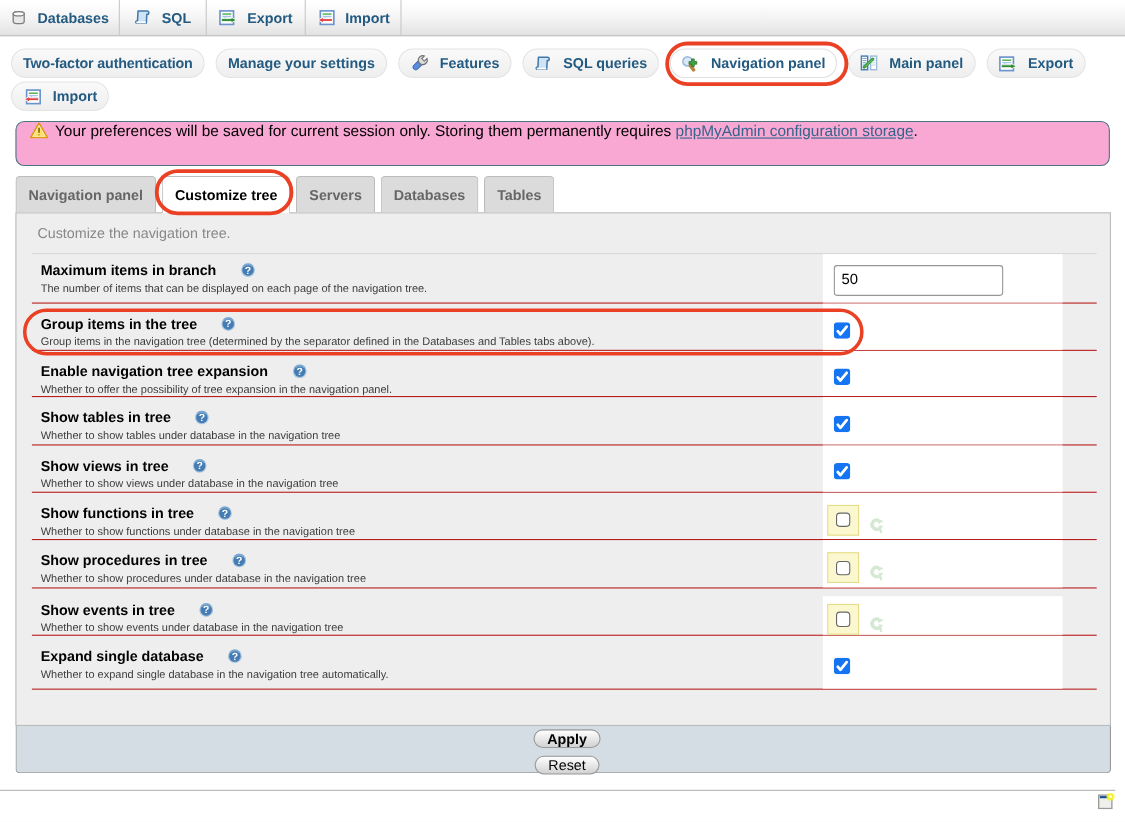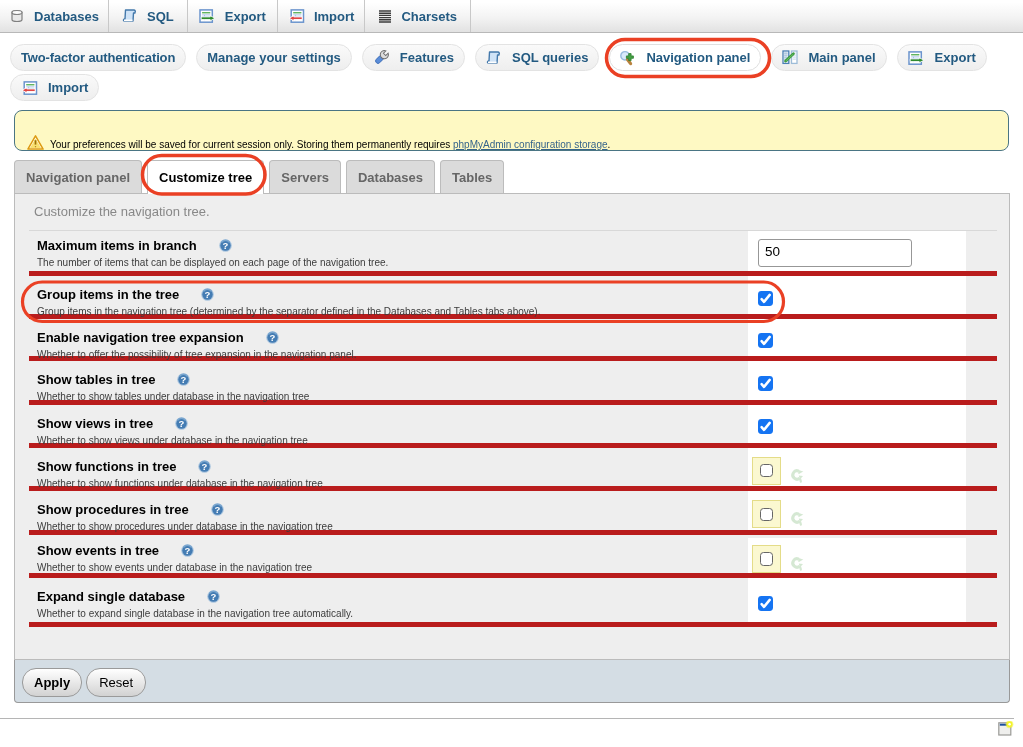--- a/index.html
+++ b/index.html
@@ -8,45 +8,45 @@
 
 #topmenu { height:33px; background:linear-gradient(#ffffff 8%,#f3f3f3 55%,#e2e2e2); border-bottom:1px solid #b8b8b8; display:flex; }
 #topmenu .tab { display:flex; align-items:center; gap:9px; padding:0 11px; border-right:1px solid #c8c8c8; color:#235a81; font-size:13px; font-weight:bold; }
 #topmenu .tab svg { display:block; }
 
 
 #submenu { display:flex; flex-wrap:wrap; column-gap:10px; row-gap:3px; margin:11px 10px 0 10px; width:1003px; }
 .pill { display:flex; align-items:center; gap:10px; height:27px; padding:0 10px; border-radius:14px; background:linear-gradient(#fafafa,#eeeeee); border:1px solid #e3e3e3; color:#235a81; font-size:13px; font-weight:bold; white-space:nowrap; }
 
 
-#notice { margin:9px 14px 0 14px; height:41px; background:#fef9c3; border:1.5px solid #4a7584; border-radius:8px; display:flex; align-items:flex-end; padding:0 12px; font-size:10px; color:#000; gap:6px; }
+#notice { margin:9px 14px 0 14px; height:41px; background:#f9a8d4; border:1.5px solid #4a7584; border-radius:8px; display:flex; align-items:flex-start; padding:0 12px; font-size:14px; color:#000; gap:6px; }
 #notice a { color:#36648b; text-decoration:underline; }
 
 
 #tabs2 { display:flex; margin:9px 0 0 14px; height:33px; gap:5px; }
 #tabs2 .t2 { display:flex; align-items:center; padding:0 11px; background:#dbdbdb; border:1px solid #bcbcbc; border-bottom:none; border-radius:4px 4px 0 0; color:#666; font-size:13px; font-weight:bold; }
 #tabs2 .t2.active { background:#ffffff; color:#000; height:34px; position:relative; z-index:2; }
 
 
 #fieldset { margin:0 13px 0 14px; width:996px; height:467px; background:#eeeeee; border:1px solid #bbbbbb; border-radius:0; }
 #caption { color:#888888; font-size:13px; padding:10px 0 0 19px; }
 #ftable { margin:11px 0 0 14px; width:968px; border-collapse:collapse; }
-.row { display:flex; border-bottom:5px solid #b91c1c; }
+.row { display:flex; border-bottom:1px solid #b91c1c; }
 .row:first-child { border-top:1px solid #d8d8d8; }
 .cl { width:719px; padding:11px 0 0 8px; }
 .row:first-child .cl { padding-top:7px; }
 .cr { width:218px; background:#ffffff; display:flex; align-items:center; }
 .lbl { font-size:13px; font-weight:bold; color:#000; display:flex; align-items:center; gap:22px; }
 .dsc { font-size:10px; color:#3c3c3c; margin-top:4px; }
 input.txt { width:154px; height:28px; border:1px solid #979797; border-radius:3px; font-family:"Liberation Sans",sans-serif; font-size:13.5px; padding:0 0 4px 6px; margin-left:10px; margin-top:4px; background:#fff; color:#000; }
 .ybox { width:29px; height:28px; margin-left:4px; margin-top:7.5px; background:#fbf8d0; border:1.5px solid #e4dc88; display:flex; align-items:center; justify-content:center; }
 .cbu { width:13.5px; height:13.5px; background:#fff; border:1.8px solid #666666; border-radius:3.5px; }
 
 
-#tblfoot { margin:0 13px 0 14px; width:996px; height:43px; background:#d4dde4; border:1px solid #999999; border-top:none; border-radius:0 0 4px 4px; display:flex; align-items:center; gap:4px; padding-left:7px; }
+#tblfoot { margin:0 13px 0 14px; width:996px; height:43px; background:#d4dde4; border:1px solid #999999; border-top:none; border-radius:0 0 4px 4px; display:flex; align-items:center; gap:4px; padding-left:7px;flex-direction:column; }
 .btn { height:29px; margin-top:3px; padding:0 11px; display:flex; align-items:center; border:1px solid #9a9a9a; border-radius:14px; background:linear-gradient(#ffffff,#d2d2d2); font-size:13px; color:#000; }
 .btn.b { font-weight:bold; }
 
 #hr { margin-top:15px; border-top:1px solid #b5b5b5; width:1014px; }
 #selflink { position:absolute; right:9px; top:721px; }
 
 #annot { position:absolute; left:0; top:0; width:1023px; height:747px; pointer-events:none; z-index:10; }
 
 #topmenu .tab:nth-child(1) { padding:0 9px; }
 #topmenu .tab:nth-child(2) { padding:0 13px; }
@@ -72,23 +72,20 @@
         <rect x="3.1" y="4.1" width="8.2" height="1.3" fill="#50ac50"></rect>
         <path d="M3.1 6.9 h8.2 M3.1 8.7 h8.2 M3.1 10.5 h8.2 M5.5 6.9 v5.2" stroke="#a9c4e8" stroke-width="1"></path>
         <path d="M2.2 8.9 L11.2 8.9 L11.2 7.7 L16 10.2 L11.2 12.7 L11.2 11.5 L2.2 11.5 Z" fill="#2f8b2f" stroke="#ffffff" stroke-width="0.8"></path>
       </svg>Export</div>
   <div class="tab"><svg width="17" height="16" viewBox="0 0 17 16">
         <rect x="3.2" y="1.9" width="12.3" height="12.3" fill="#ffffff" stroke="#6b94cd" stroke-width="1.5"></rect>
         <rect x="5.2" y="4.1" width="8.2" height="1.3" fill="#50ac50"></rect>
         <path d="M5.2 6.9 h8.2 M5.2 8.7 h8.2 M5.2 10.5 h8.2 M7.6 6.9 v5.2" stroke="#a9c4e8" stroke-width="1"></path>
         <path d="M14.2 8.9 L5.8 8.9 L5.8 7.7 L1 10.2 L5.8 12.7 L5.8 11.5 L14.2 11.5 Z" fill="#e04545" stroke="#ffffff" stroke-width="0.9"></path>
       </svg>Import</div>
-  <div class="tab"><svg width="14" height="14" viewBox="0 0 14 14">
-        <path d="M1 2h12M1 4.2h12M1 6.4h12M1 8.6h12M1 10.8h12M1 13h12" stroke="#3c3c3c" stroke-width="1.4"></path>
-      </svg>Charsets</div>
 </div>
 
 <div id="submenu">
   <div class="pill ls">Two-factor authentication</div>
   <div class="pill">Manage your settings</div>
   <div class="pill"><svg width="17" height="17" viewBox="0 0 17 17">
         <g transform="rotate(45 8.5 8.5)">
           <rect x="6.1" y="6.2" width="4.8" height="9.6" rx="2.3" fill="#5b8dd9" stroke="#3a6bb5" stroke-width="0.9"></rect>
           <path d="M6.9 0.7 L6.9 4.1 L10.1 4.1 L10.1 0.7 A4.1 4.1 0 1 1 6.9 0.7 Z" fill="#dcdcdc" stroke="#6e6e6e" stroke-width="1"></path>
         </g>

